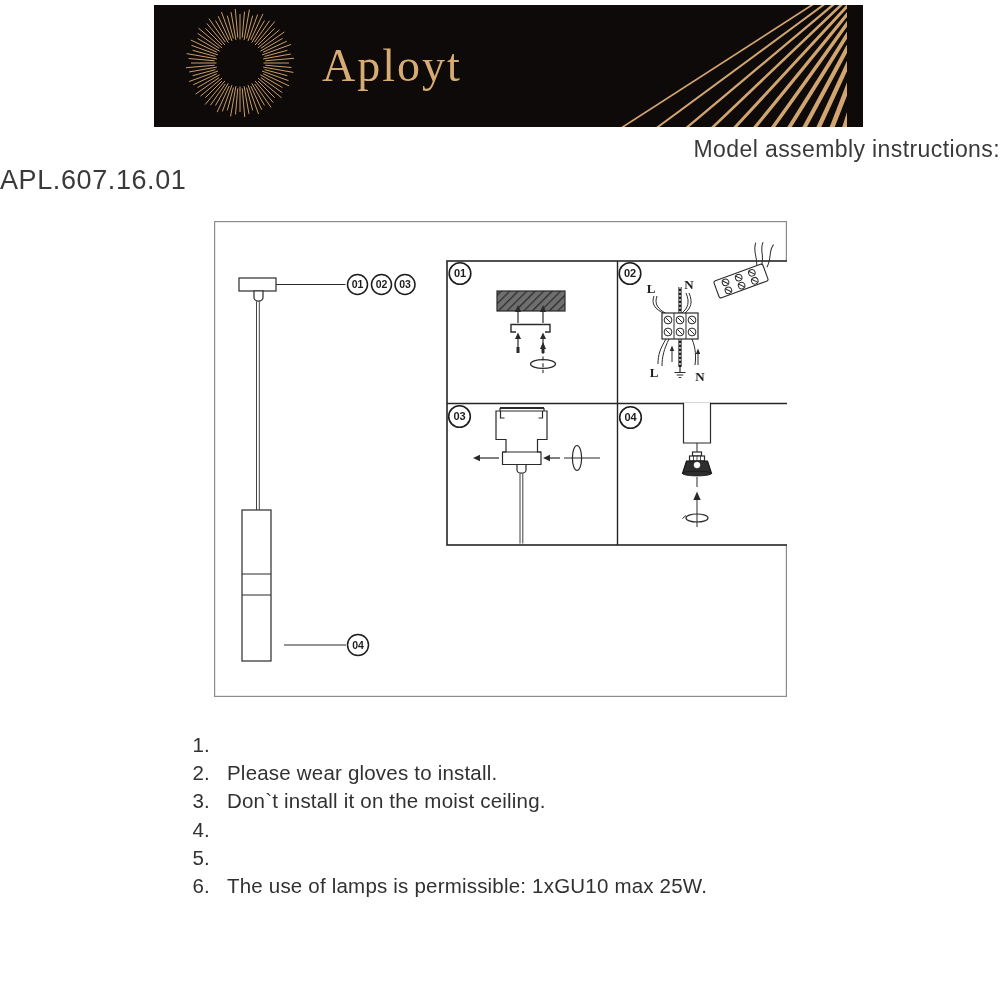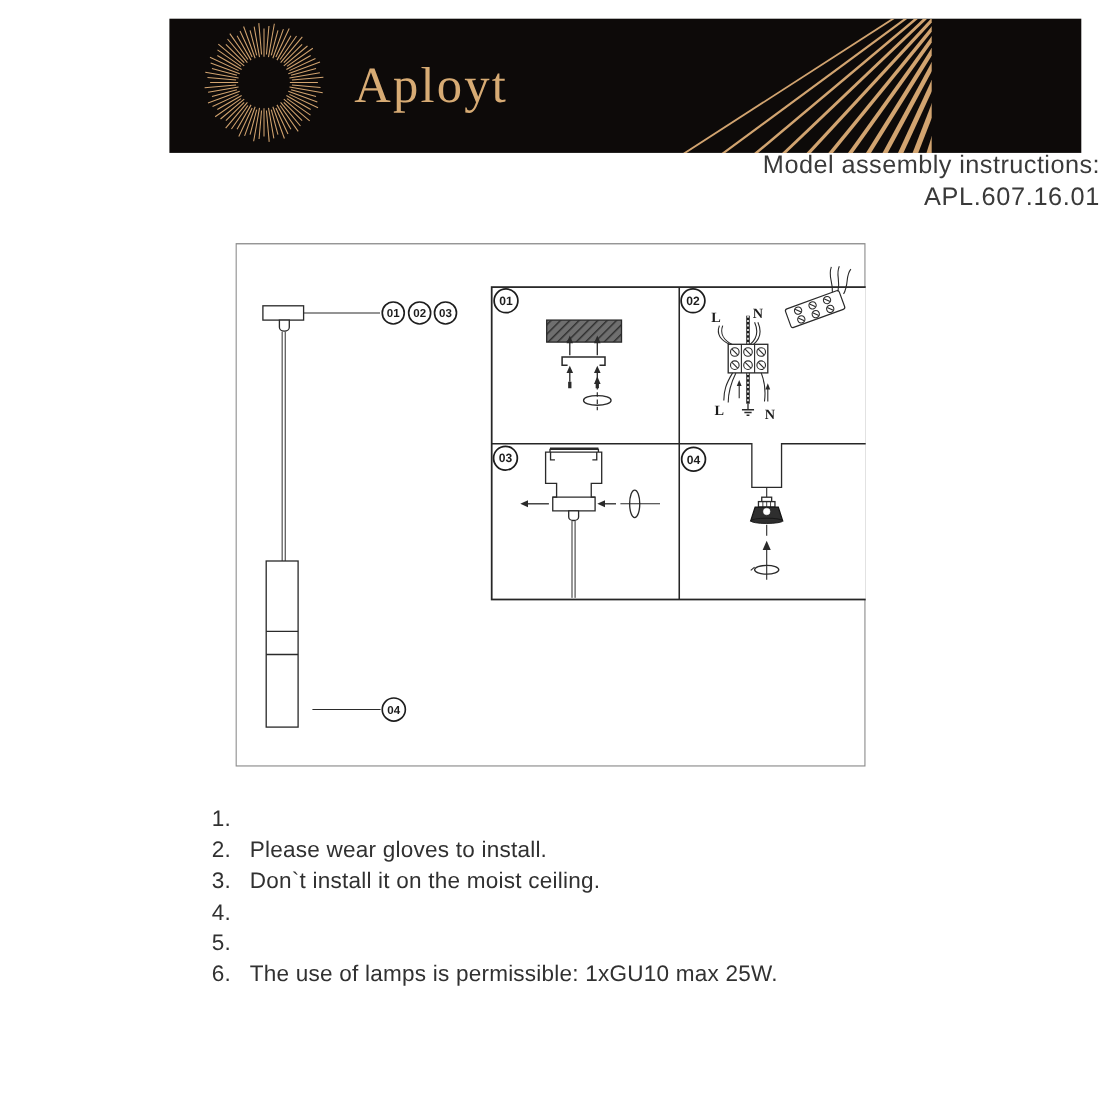--- a/index.html
+++ b/index.html
@@ -1,29 +1,29 @@
 <!DOCTYPE html>
 <html><head>
 <meta charset="utf-8">
 <style>
   html,body{margin:0;padding:0;background:#ffffff;}
   .page{position:relative;width:1000px;height:1000px;background:#ffffff;overflow:hidden;
         font-family:"Liberation Sans", sans-serif;}
   
-  .banner{position:absolute;left:154px;top:5px;width:829px;height:122px;background:#0d0a09;overflow:hidden;margin-top:12px;}
+  .banner{position:absolute;left:154px;top:5px;width:709px;height:122px;background:#0d0a09;overflow:hidden;}
   .sunburst{position:absolute;left:29px;top:1px;width:114px;height:114px;}
   .fan{position:absolute;left:0;top:0;width:693px;height:122px;}
   .brand{position:absolute;left:168px;top:30px;width:230px;height:62px;
          font-family:"Liberation Serif", serif;font-size:46px;font-weight:400;
          letter-spacing:2px;color:#d7ab74;line-height:62px;}
   
   .title{position:absolute;left:0;top:136px;width:100%;text-align:right;
          font-size:23px;font-weight:500;color:#3a3a3a;letter-spacing:0.4px;}
-  .model{position:absolute;left:0;top:165px;width:100%;text-align:right;
-         font-size:23px;font-weight:500;color:#3a3a3a;letter-spacing:0.6px;}
+  .model{position:absolute;left:0;top:165px;width:100%;text-align:left;
+         font-size:27px;font-weight:500;color:#3a3a3a;letter-spacing:0.6px;}
   
   .diagram{position:absolute;left:214px;top:221px;width:573px;height:476px;}
   
   .instructions{position:absolute;left:186px;top:731px;margin:0;padding:0;list-style:none;}
   .instructions li{display:flex;height:28.2px;align-items:center;
                    font-size:20.5px;color:#313131;font-weight:500;letter-spacing:0.2px;}
   .instructions .num{display:inline-block;width:24px;text-align:right;flex:0 0 24px;}
   .instructions .txt{margin-left:17px;white-space:nowrap;}
 </style>
 </head>

